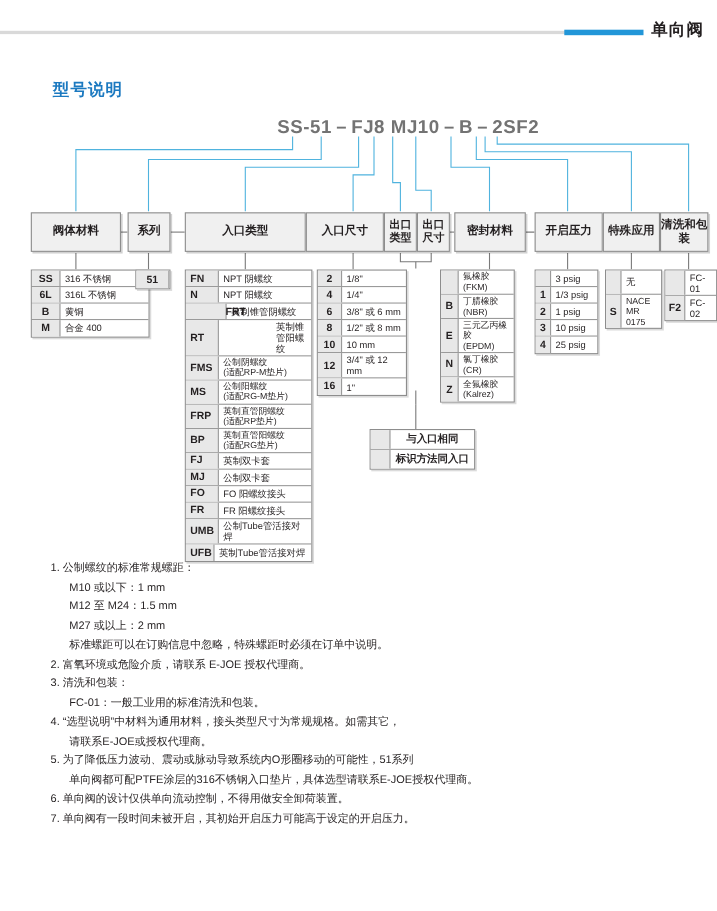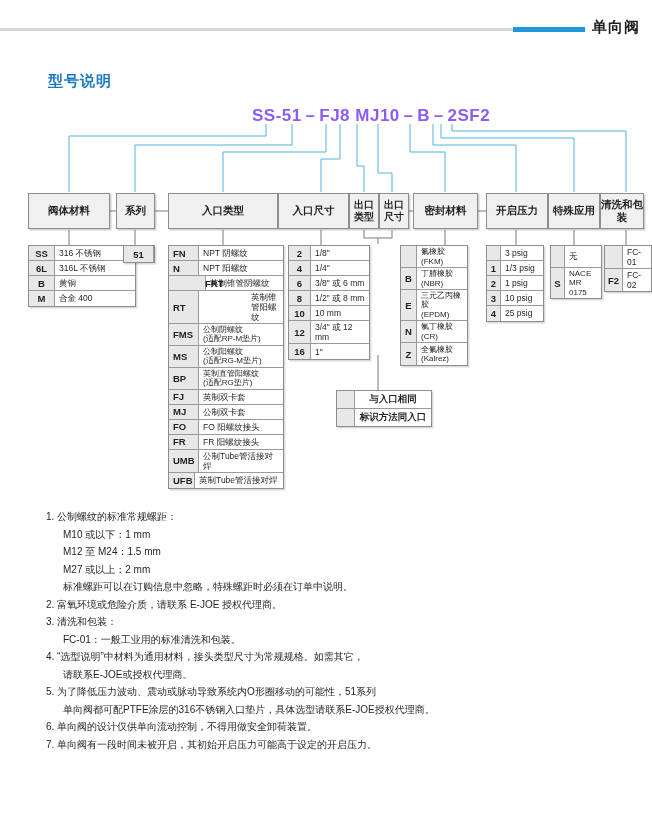--- a/index.html
+++ b/index.html
@@ -10,21 +10,21 @@
   }
   
   .page-header{position:absolute;left:0;top:18px;width:652px;height:22px;}
   .hdr-rule{position:absolute;left:0;top:10px;width:555px;height:3px;background:#d9d9d9;}
   .hdr-accent{position:absolute;left:513px;top:9px;width:72px;height:5px;background:#2296d8;}
   .hdr-title{position:absolute;left:592px;top:0px;font-size:15px;font-weight:bold;color:#231f20;letter-spacing:1px;}
 
   .section-title{position:absolute;left:48px;top:72px;font-size:15px;font-weight:bold;color:#1b79c0;letter-spacing:1px;}
 
   
-  .model-code{position:absolute;left:252px;top:104px;font-size:17px;font-weight:bold;color:#8b5cf6;letter-spacing:.5px;white-space:nowrap;}
+  .model-code{position:absolute;left:252px;top:104px;font-size:17px;font-weight:bold;color:#737373;letter-spacing:.5px;white-space:nowrap;}
 
   
   .connectors{position:absolute;left:0;top:0;width:652px;height:500px;}
 
   
   .hbox{
     position:absolute;border:1px solid #8d8d8d;background:#f0f0f0;
     box-sizing:border-box;display:flex;align-items:center;justify-content:center;
     font-size:10.5px;font-weight:bold;color:#231f20;text-align:center;line-height:1.25;
     box-shadow:1.5px 1.5px 0 rgba(0,0,0,.18);
@@ -192,20 +192,24 @@
       <div class="code" style="width: 30px;">RT</div>
       <div class="desc">英制锥管阳螺纹</div>
     </div>
     <div class="row" style="min-height: 15px;">
       <div class="code" style="width: 30px;">FMS</div>
       <div class="desc two">公制阴螺纹<br>(适配RP-M垫片)</div>
     </div>
     <div class="row" style="min-height: 15px;">
       <div class="code" style="width: 30px;">MS</div>
       <div class="desc two">公制阳螺纹<br>(适配RG-M垫片)</div>
+    </div>
+    <div class="row" style="min-height: 15px;">
+      <div class="code" style="width: 30px;">FRP</div>
+      <div class="desc two">英制直管阴螺纹<br>(适配RP垫片)</div>
     </div>
     <div class="row" style="min-height: 15px;">
       <div class="code" style="width: 30px;">BP</div>
       <div class="desc two">英制直管阳螺纹<br>(适配RG垫片)</div>
     </div>
     <div class="row" style="min-height: 15px;">
       <div class="code" style="width: 30px;">FJ</div>
       <div class="desc">英制双卡套</div>
     </div>
     <div class="row" style="min-height: 15px;">

